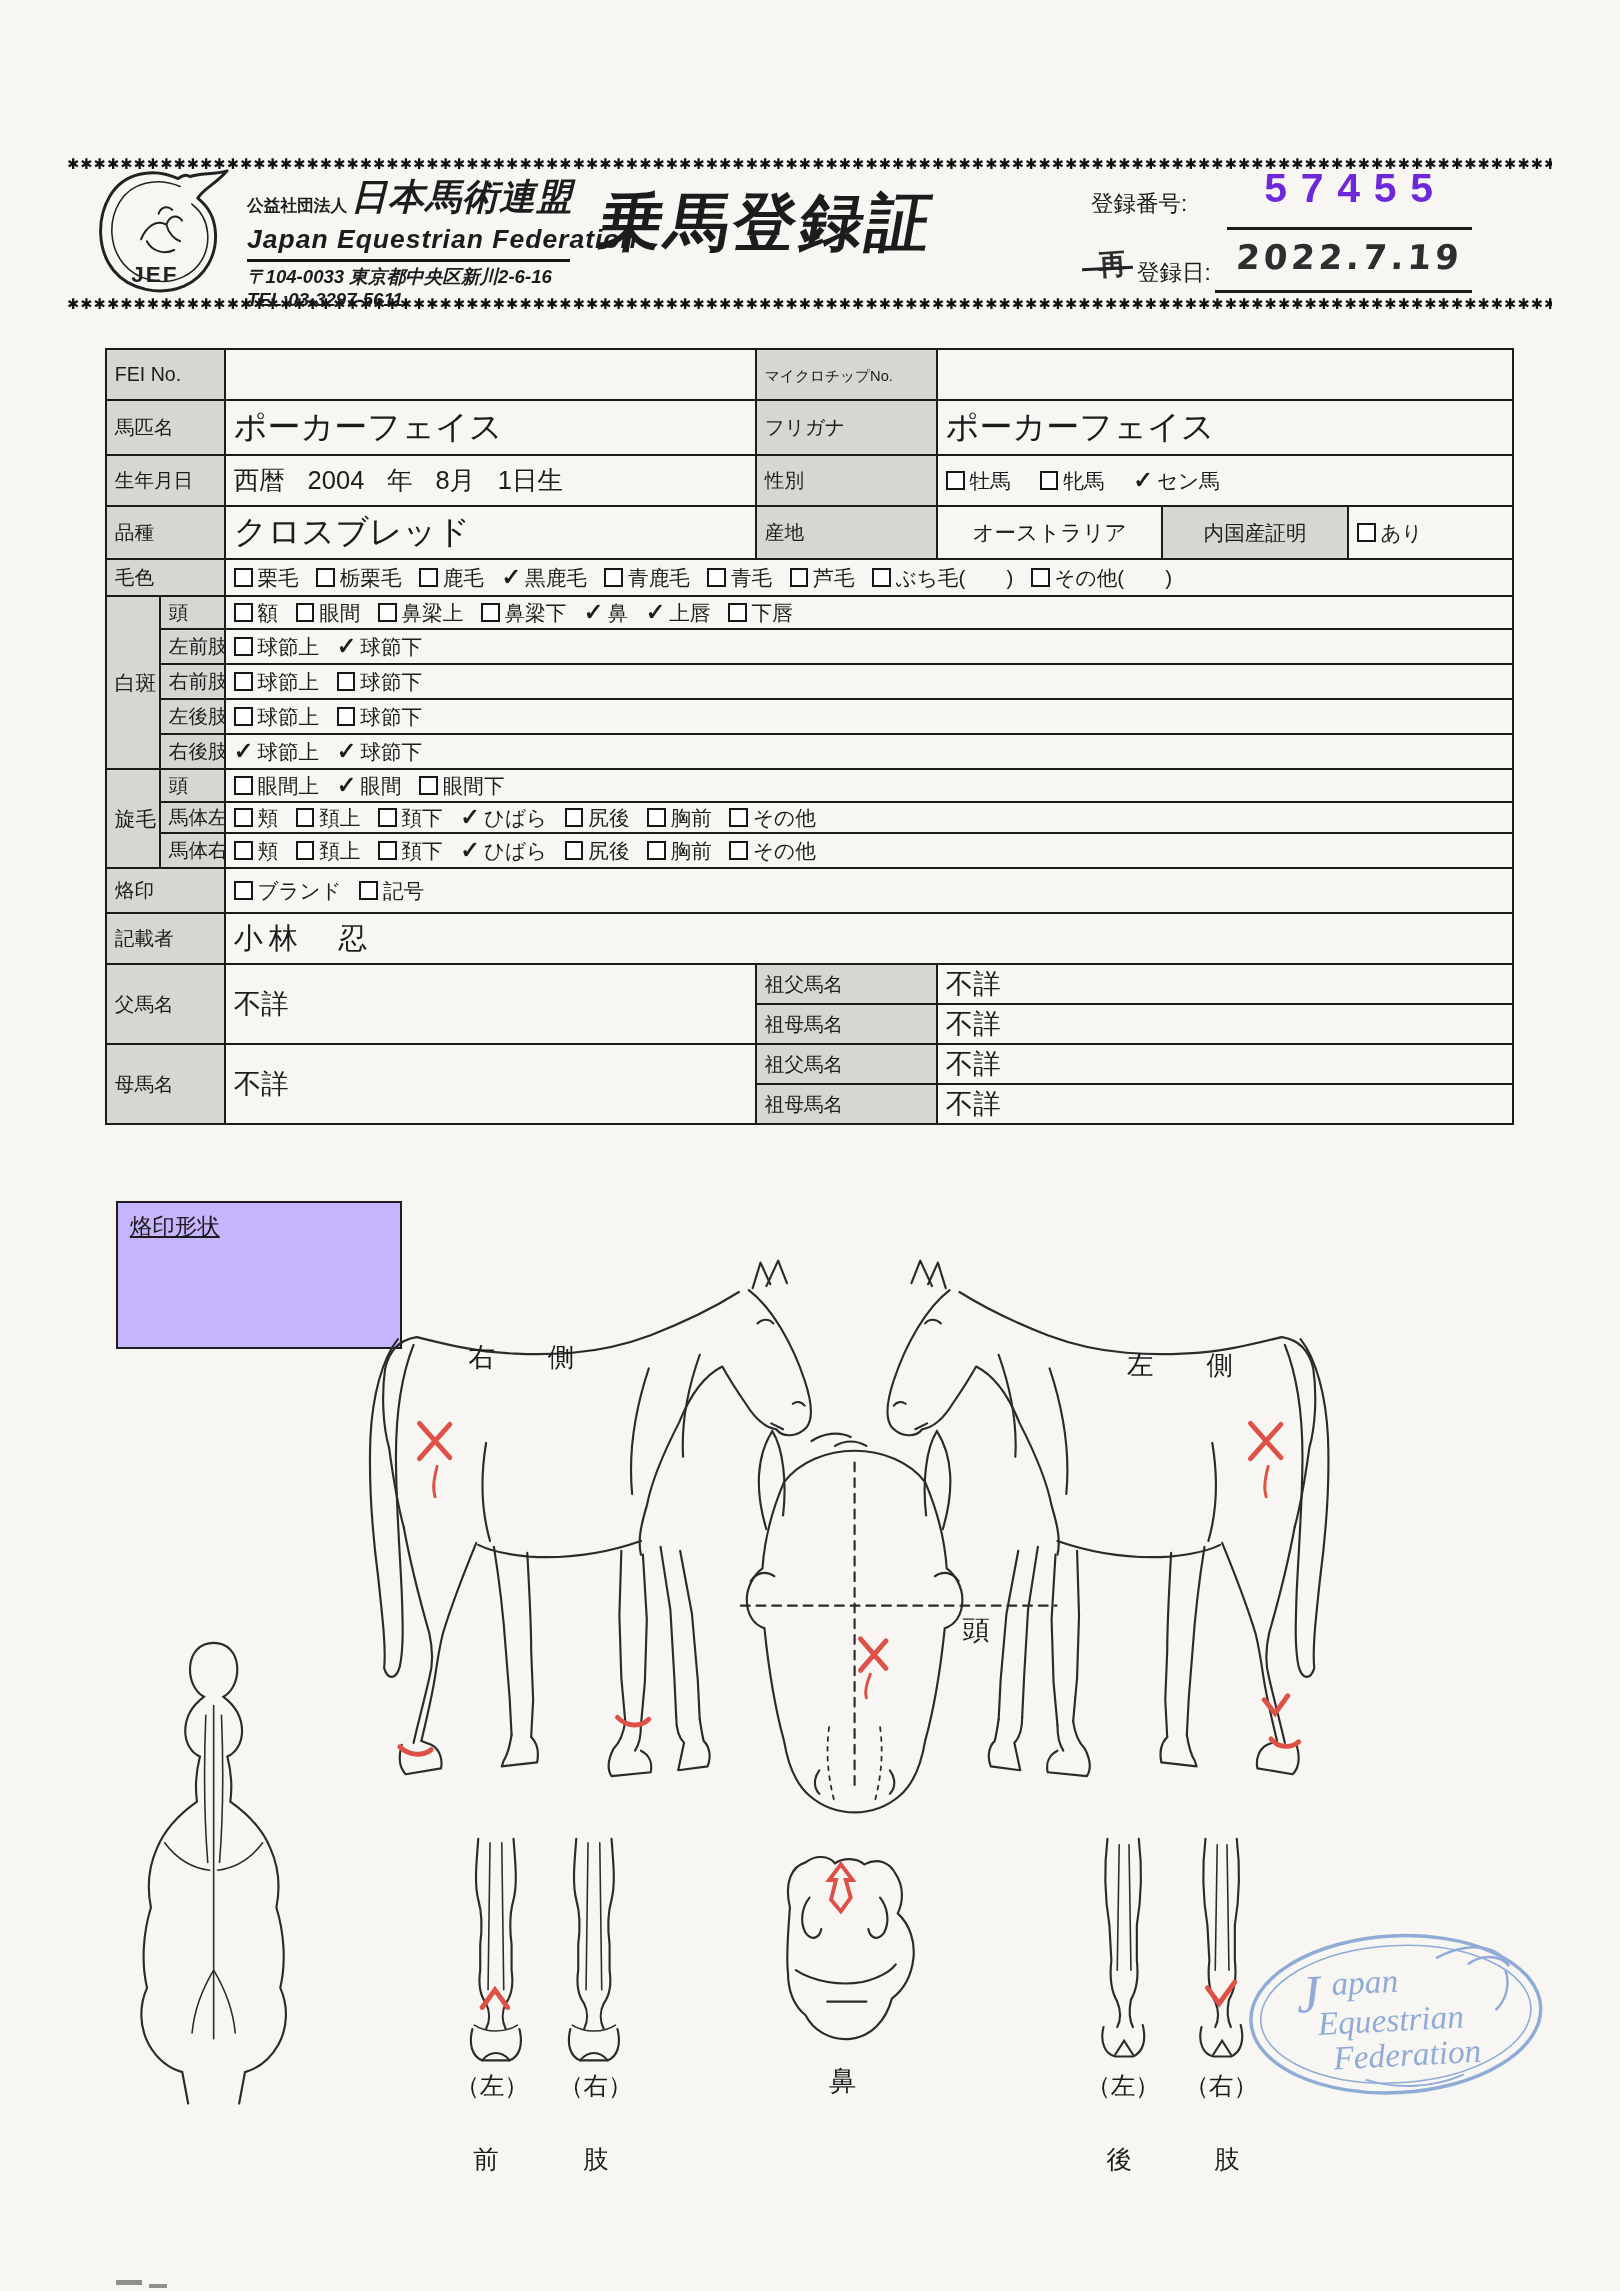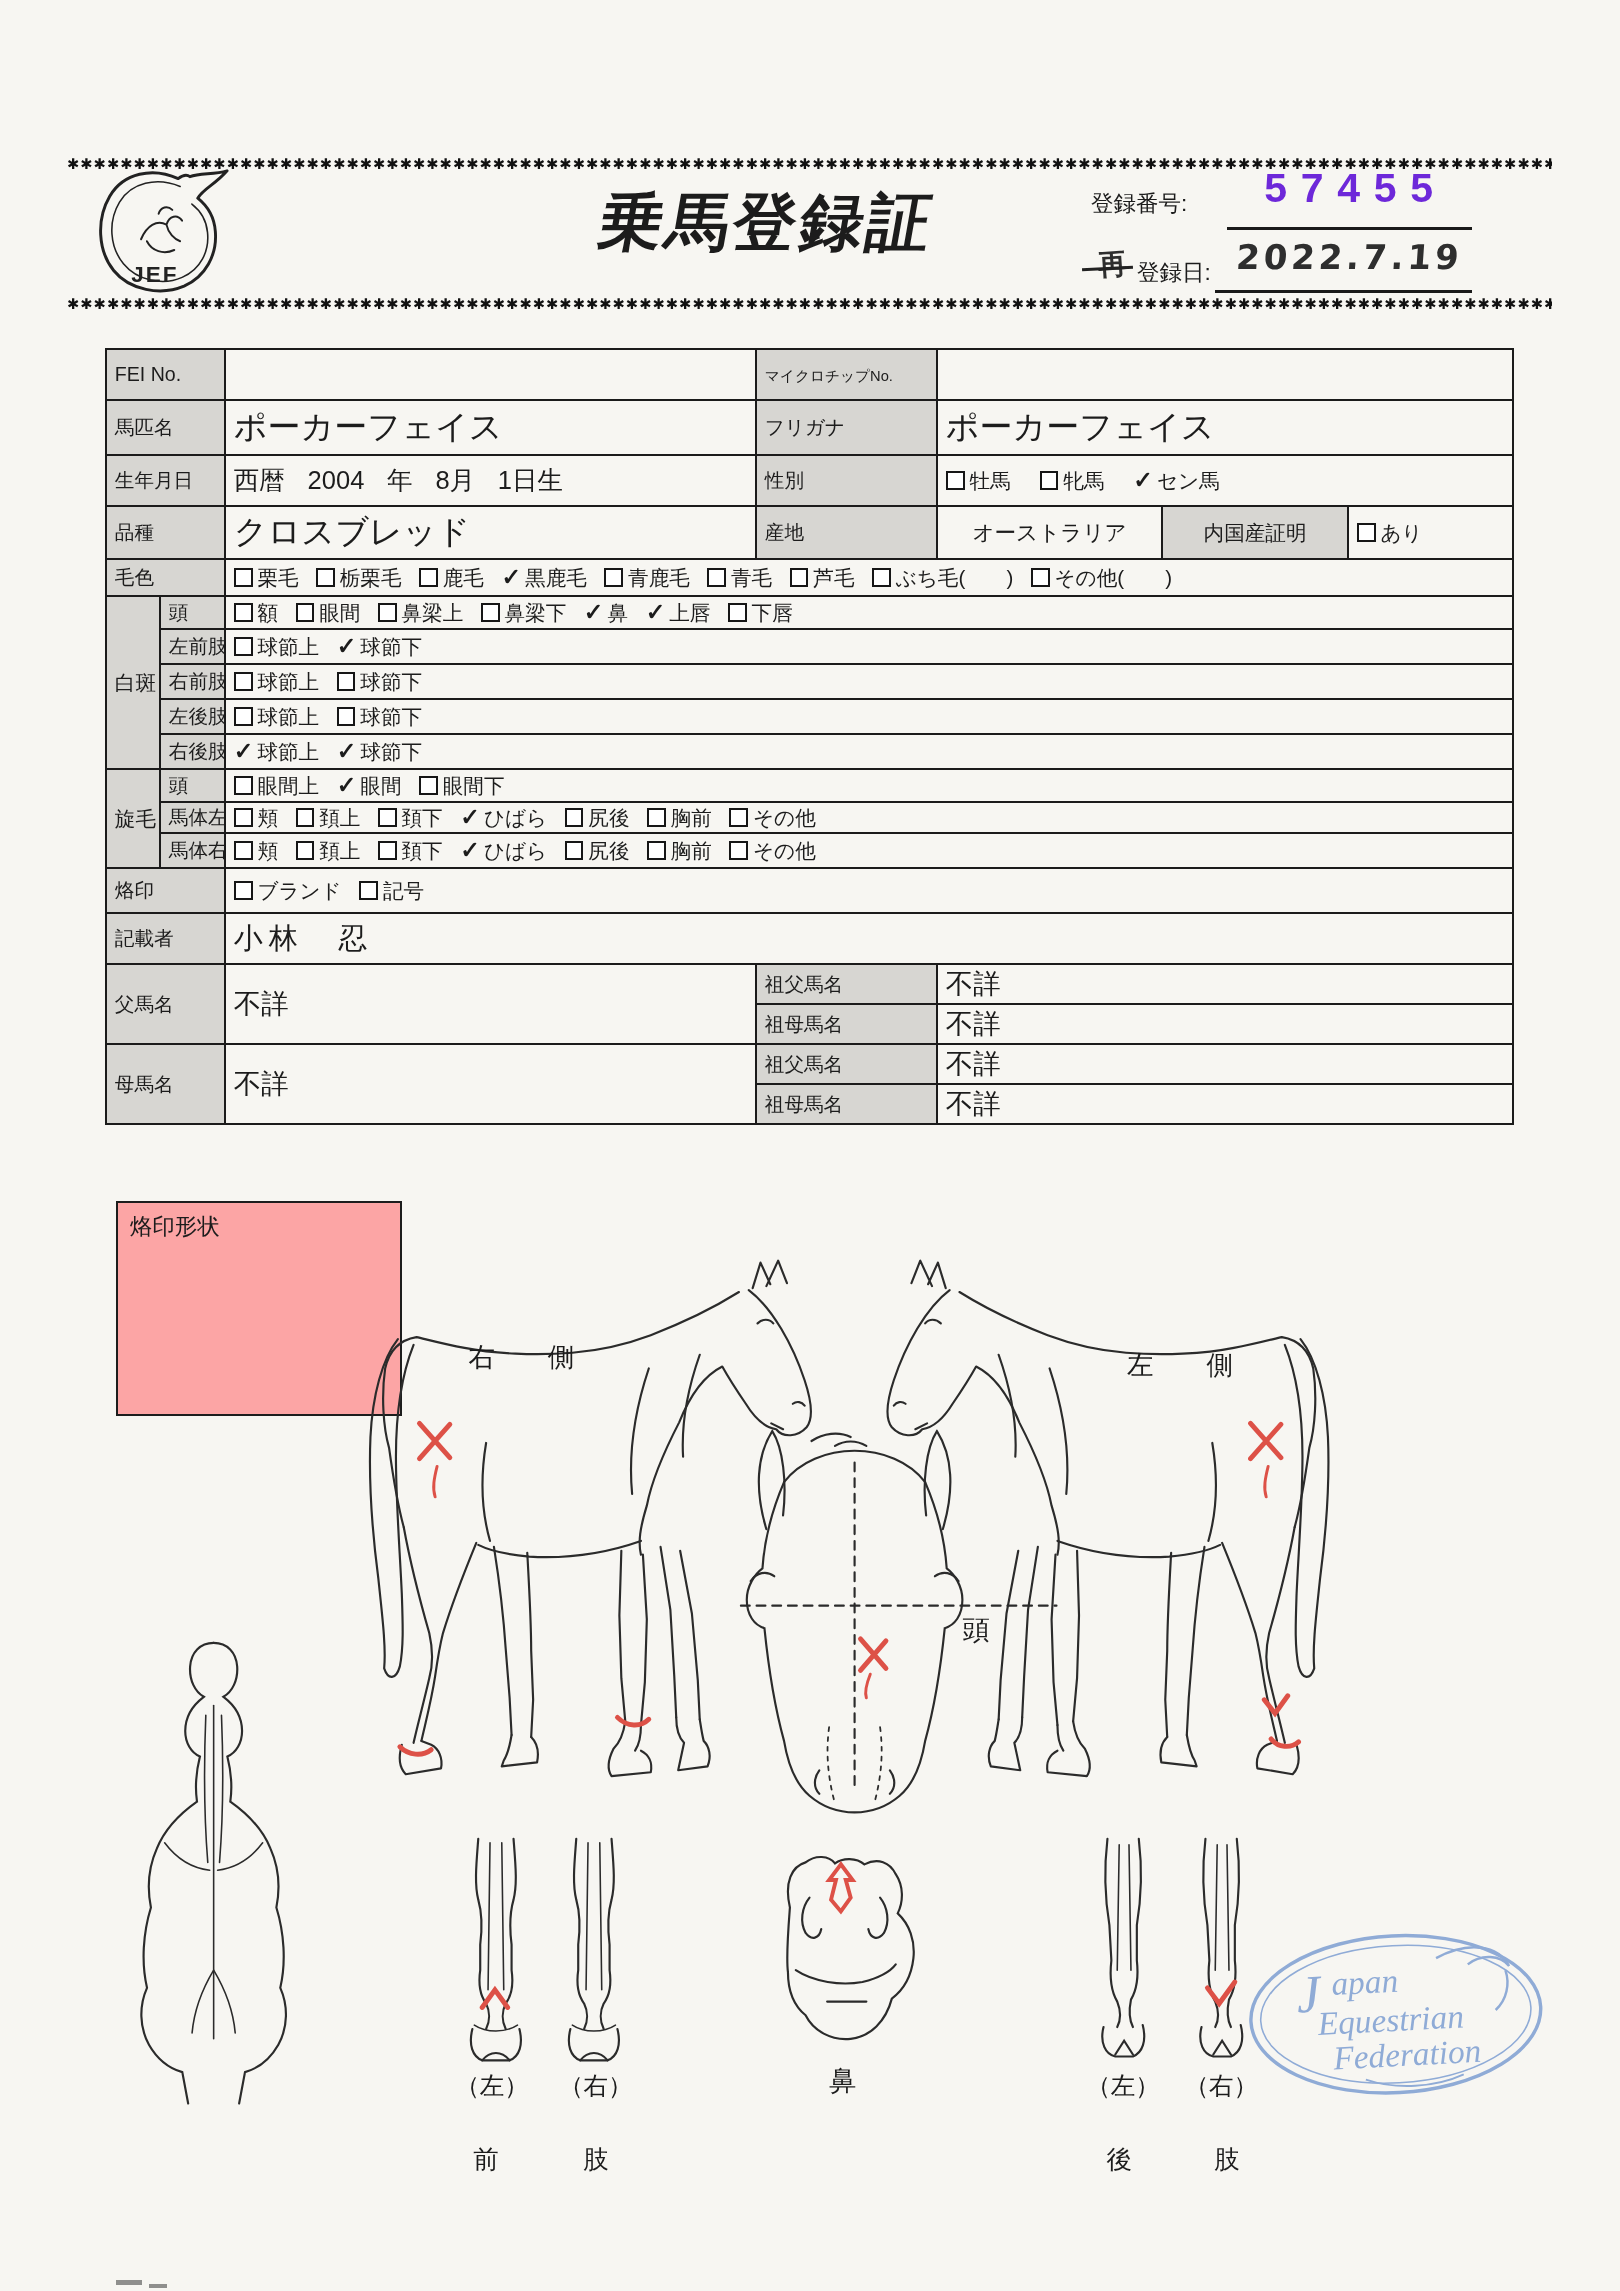--- a/index.html
+++ b/index.html
@@ -36,41 +36,51 @@
   .birth{font-size:25.5px;word-spacing:15.7px;padding-left:11.8px;}
   .opts{font-size:20.6px;}
   .opt{margin-right:17.6px;white-space:nowrap;display:inline-block;}
   .opt .box{display:inline-block;width:14.7px;height:14.7px;border:2.5px solid #161616;
             margin-right:4.9px;vertical-align:-2px;background:#fff;}
   .opt .chk{font-size:23.5px;font-weight:700;margin-right:3.9px;}
   .opts-wide .opt{margin-right:29px;text-align:right;}
   .writer{font-size:29px;padding-left:13.7px;letter-spacing:5.9px;}
   .fusho{font-size:27.4px;padding-left:11.8px;}
   
-  .brandbox{left:116px;top:1201px;width:286px;height:215px;border:2.9px solid #1d1d1d;
-            font-size:22.5px;padding:7.8px 0 0 11.8px;box-sizing:border-box;background:#fca5a5;}
+  .brandbox{left:116px;top:1201px;width:286px;height:148px;border:2.9px solid #1d1d1d;
+            font-size:22.5px;padding:7.8px 0 0 11.8px;box-sizing:border-box;background:#c4b5fd;text-decoration:underline;}
   svg.diagrams{position:absolute;left:0;top:0;width:1620px;height:2292px;}
   .speck{background:#3a3a3a;opacity:.55;}
 </style>
 </head>
 <body>
 <div class="page">
 
 <div class="abs sep" style="top:155px;">✱✱✱✱✱✱✱✱✱✱✱✱✱✱✱✱✱✱✱✱✱✱✱✱✱✱✱✱✱✱✱✱✱✱✱✱✱✱✱✱✱✱✱✱✱✱✱✱✱✱✱✱✱✱✱✱✱✱✱✱✱✱✱✱✱✱✱✱✱✱✱✱✱✱✱✱✱✱✱✱✱✱✱✱✱✱✱✱✱✱✱✱✱✱✱✱✱✱✱✱✱✱✱✱✱✱✱✱✱✱✱✱✱✱✱✱✱✱✱✱✱✱✱✱✱✱✱✱✱✱✱✱✱✱✱✱✱✱✱✱✱✱✱✱✱✱✱✱✱✱✱✱✱✱✱✱✱✱✱✱✱✱✱✱✱✱✱✱✱✱</div>
 <div class="abs sep" style="top:295px;">✱✱✱✱✱✱✱✱✱✱✱✱✱✱✱✱✱✱✱✱✱✱✱✱✱✱✱✱✱✱✱✱✱✱✱✱✱✱✱✱✱✱✱✱✱✱✱✱✱✱✱✱✱✱✱✱✱✱✱✱✱✱✱✱✱✱✱✱✱✱✱✱✱✱✱✱✱✱✱✱✱✱✱✱✱✱✱✱✱✱✱✱✱✱✱✱✱✱✱✱✱✱✱✱✱✱✱✱✱✱✱✱✱✱✱✱✱✱✱✱✱✱✱✱✱✱✱✱✱✱✱✱✱✱✱✱✱✱✱✱✱✱✱✱✱✱✱✱✱✱✱✱✱✱✱✱✱✱✱✱✱✱✱✱✱✱✱✱✱✱</div>
 
 <svg class="abs" style="left:90px;top:163px;" width="149" height="131" viewBox="0 0 152 134">
   <g fill="none" stroke="#222" stroke-width="3" stroke-linecap="round" stroke-linejoin="round">
     <path d="M90,16 C64,4 34,10 20,34 C6,58 8,90 24,110 C40,130 72,136 96,126 C118,116 130,94 128,70 C127,56 120,44 110,36 C116,26 128,22 140,8 C126,12 112,10 102,14 C98,11 94,13 90,16 Z"></path>
     <path d="M92,24 C68,14 42,20 30,40 C18,60 20,86 34,103 C48,120 74,126 94,117 C113,109 122,90 120,71 C119,59 113,49 104,42" stroke-width="1.6"></path>
     <path d="M52,78 C58,64 68,58 78,63 C81,54 89,52 94,59 M58,80 C63,90 75,94 86,89 M70,52 C72,45 79,43 84,48 M78,63 C80,72 86,78 92,80" stroke-width="2"></path>
   </g>
   <text x="42" y="122" font-size="23" font-weight="bold" letter-spacing="2" fill="#222">JEF</text>
 </svg>
 
+<div class="abs" style="left:247px;top:173px;">
+  <div class="org-line1">
+    <span class="org-small">公益社団法人</span>
+    <span class="org-big">日本馬術連盟</span>
+  </div>
+  <div class="org-en">Japan Equestrian Federation</div>
+  <div class="org-rule"></div>
+  <div class="org-addr">〒104-0033 東京都中央区新川2-6-16</div>
+  <div class="org-addr">TEL:03-3297-5611</div>
+</div>
 
 <div class="abs doc-title" style="left:600px;top:180px;">乗馬登録証</div>
 
 <div class="abs reg-label" style="left:1091px;top:188px;">登録番号:</div>
 <div class="abs reg-no" style="left:1233px;top:165px;">57455</div>
 <div class="abs uline" style="left:1227px;top:227px;width:245px;"></div>
 <div class="abs hand-sai" style="left:1098px;top:245px;">再</div>
 <div class="abs" style="left:1082px;top:267px;width:51px;height:2.9px;background:#222;transform:rotate(-3deg);"></div>
 <div class="abs reg-label" style="left:1137px;top:257px;">登録日:</div>
 <div class="abs reg-date" style="left:1221px;top:237px;">2022.7.19</div>

